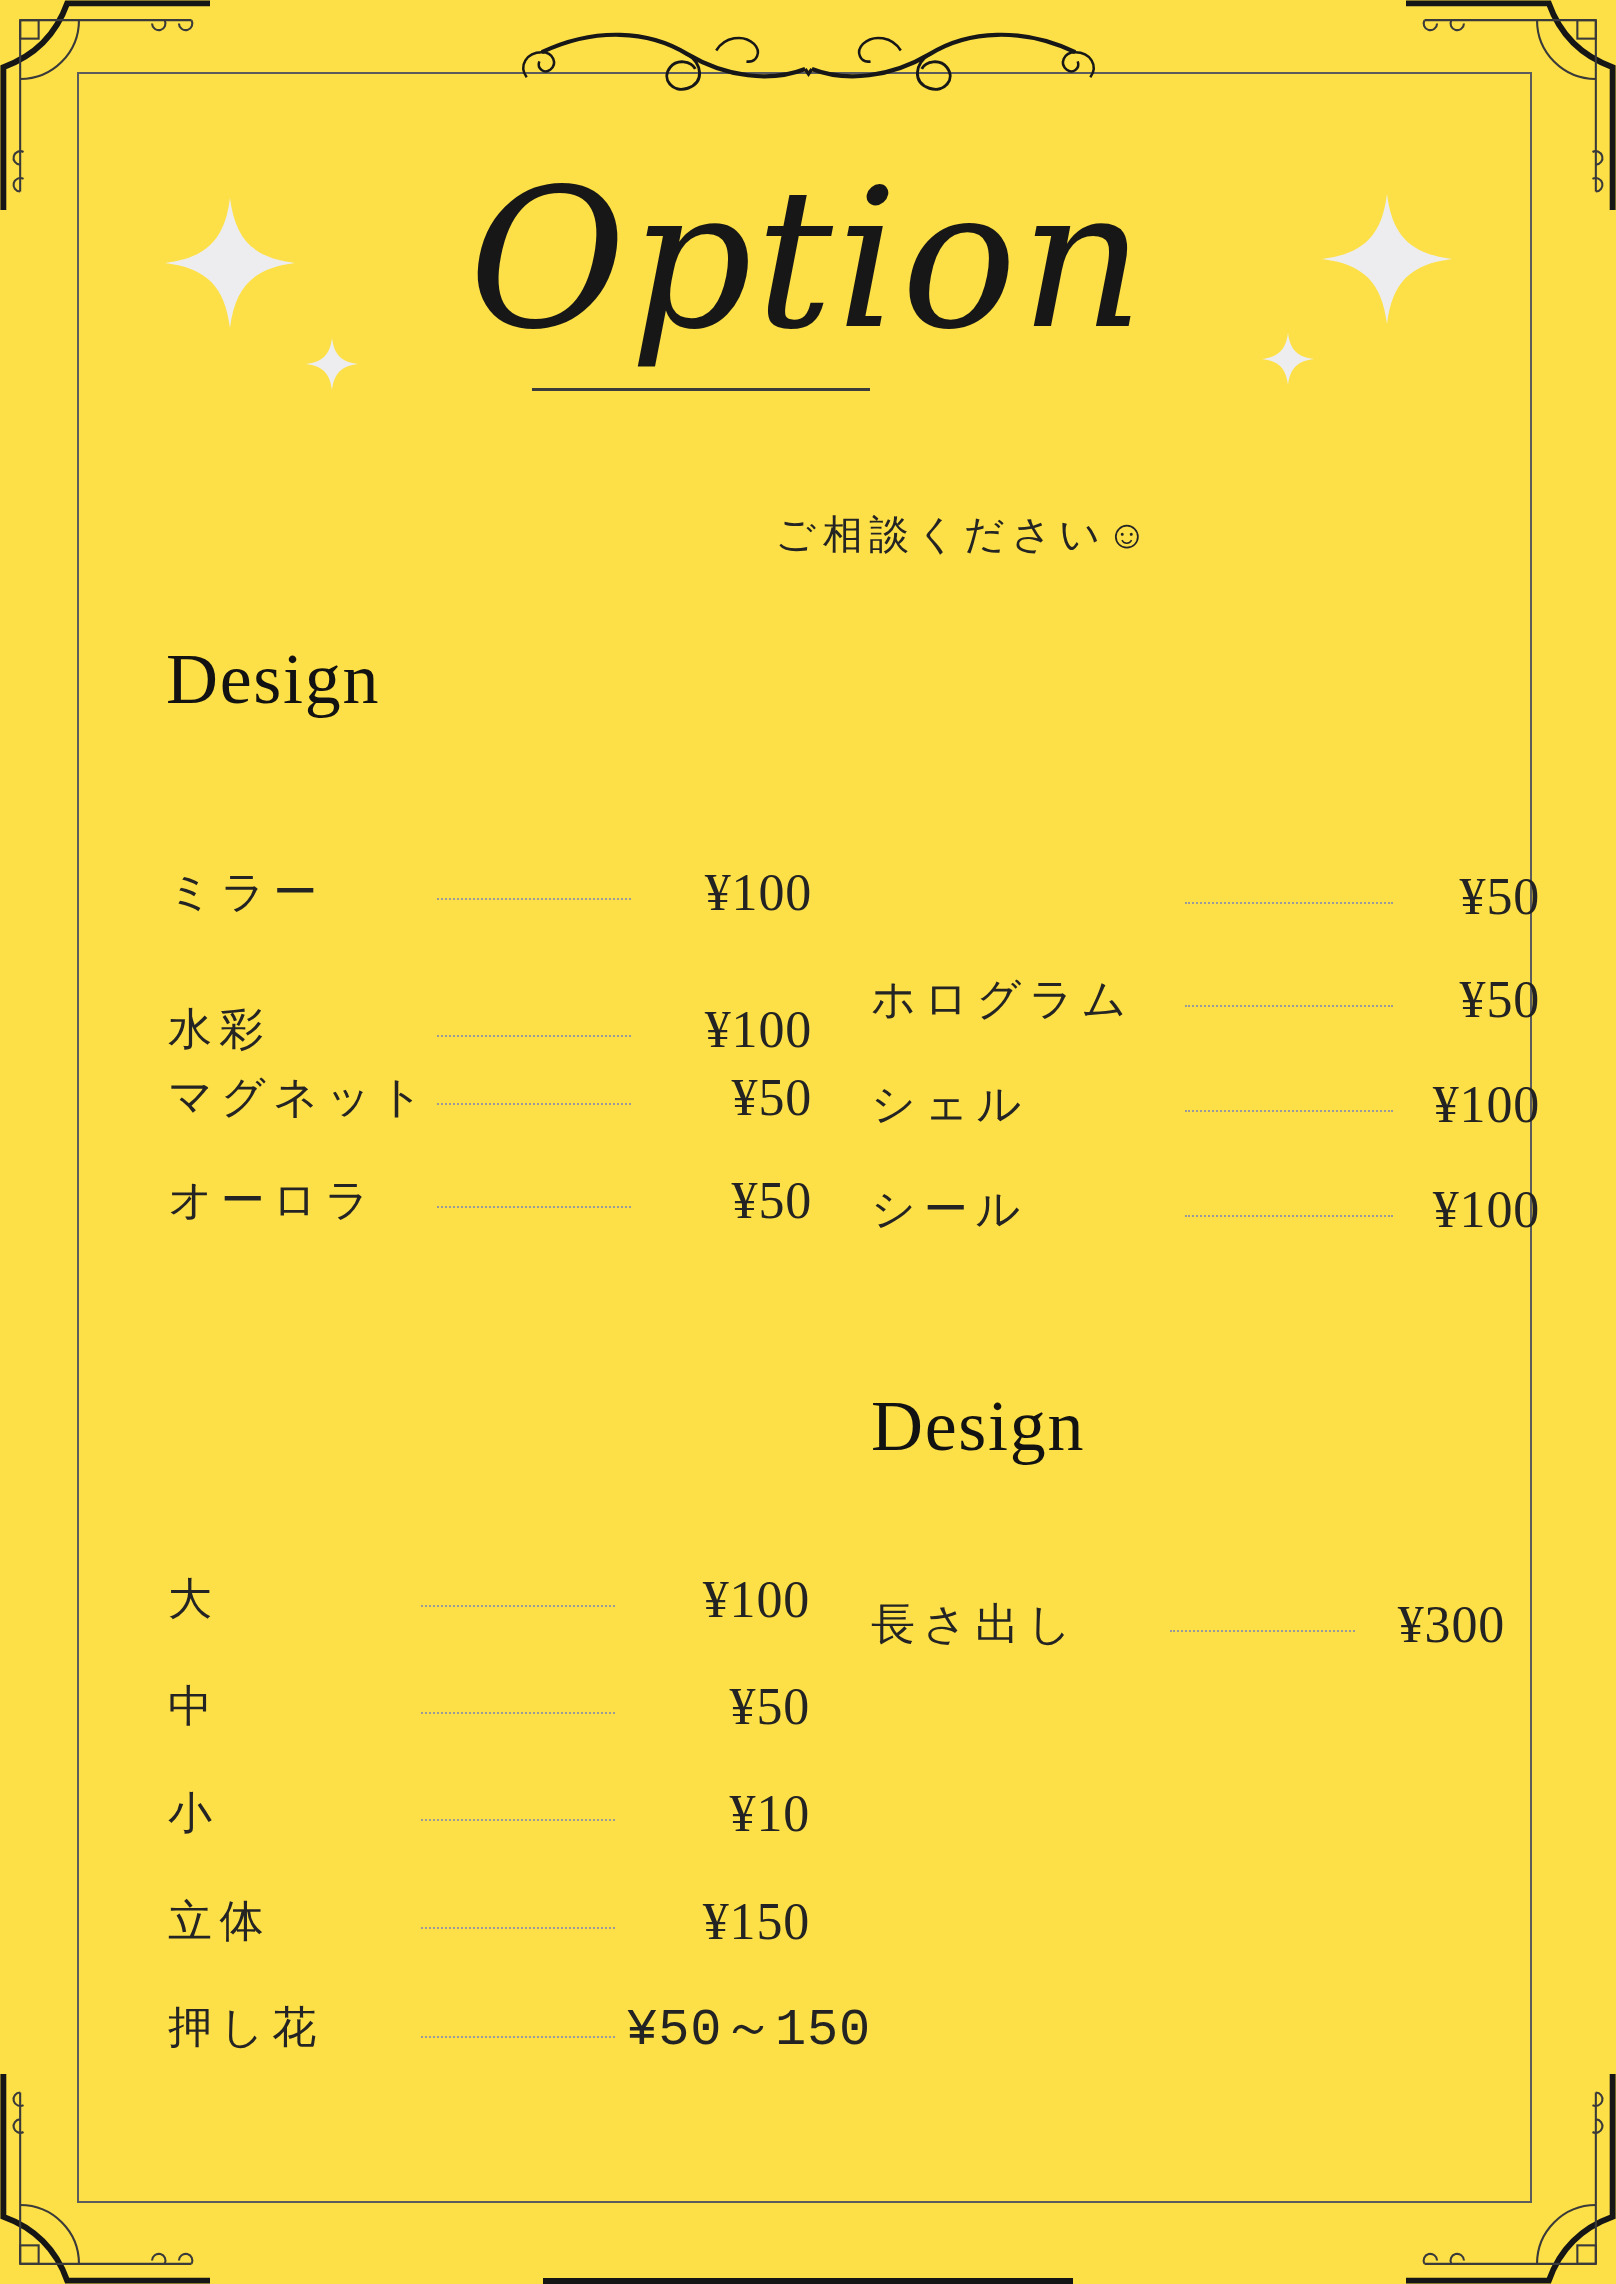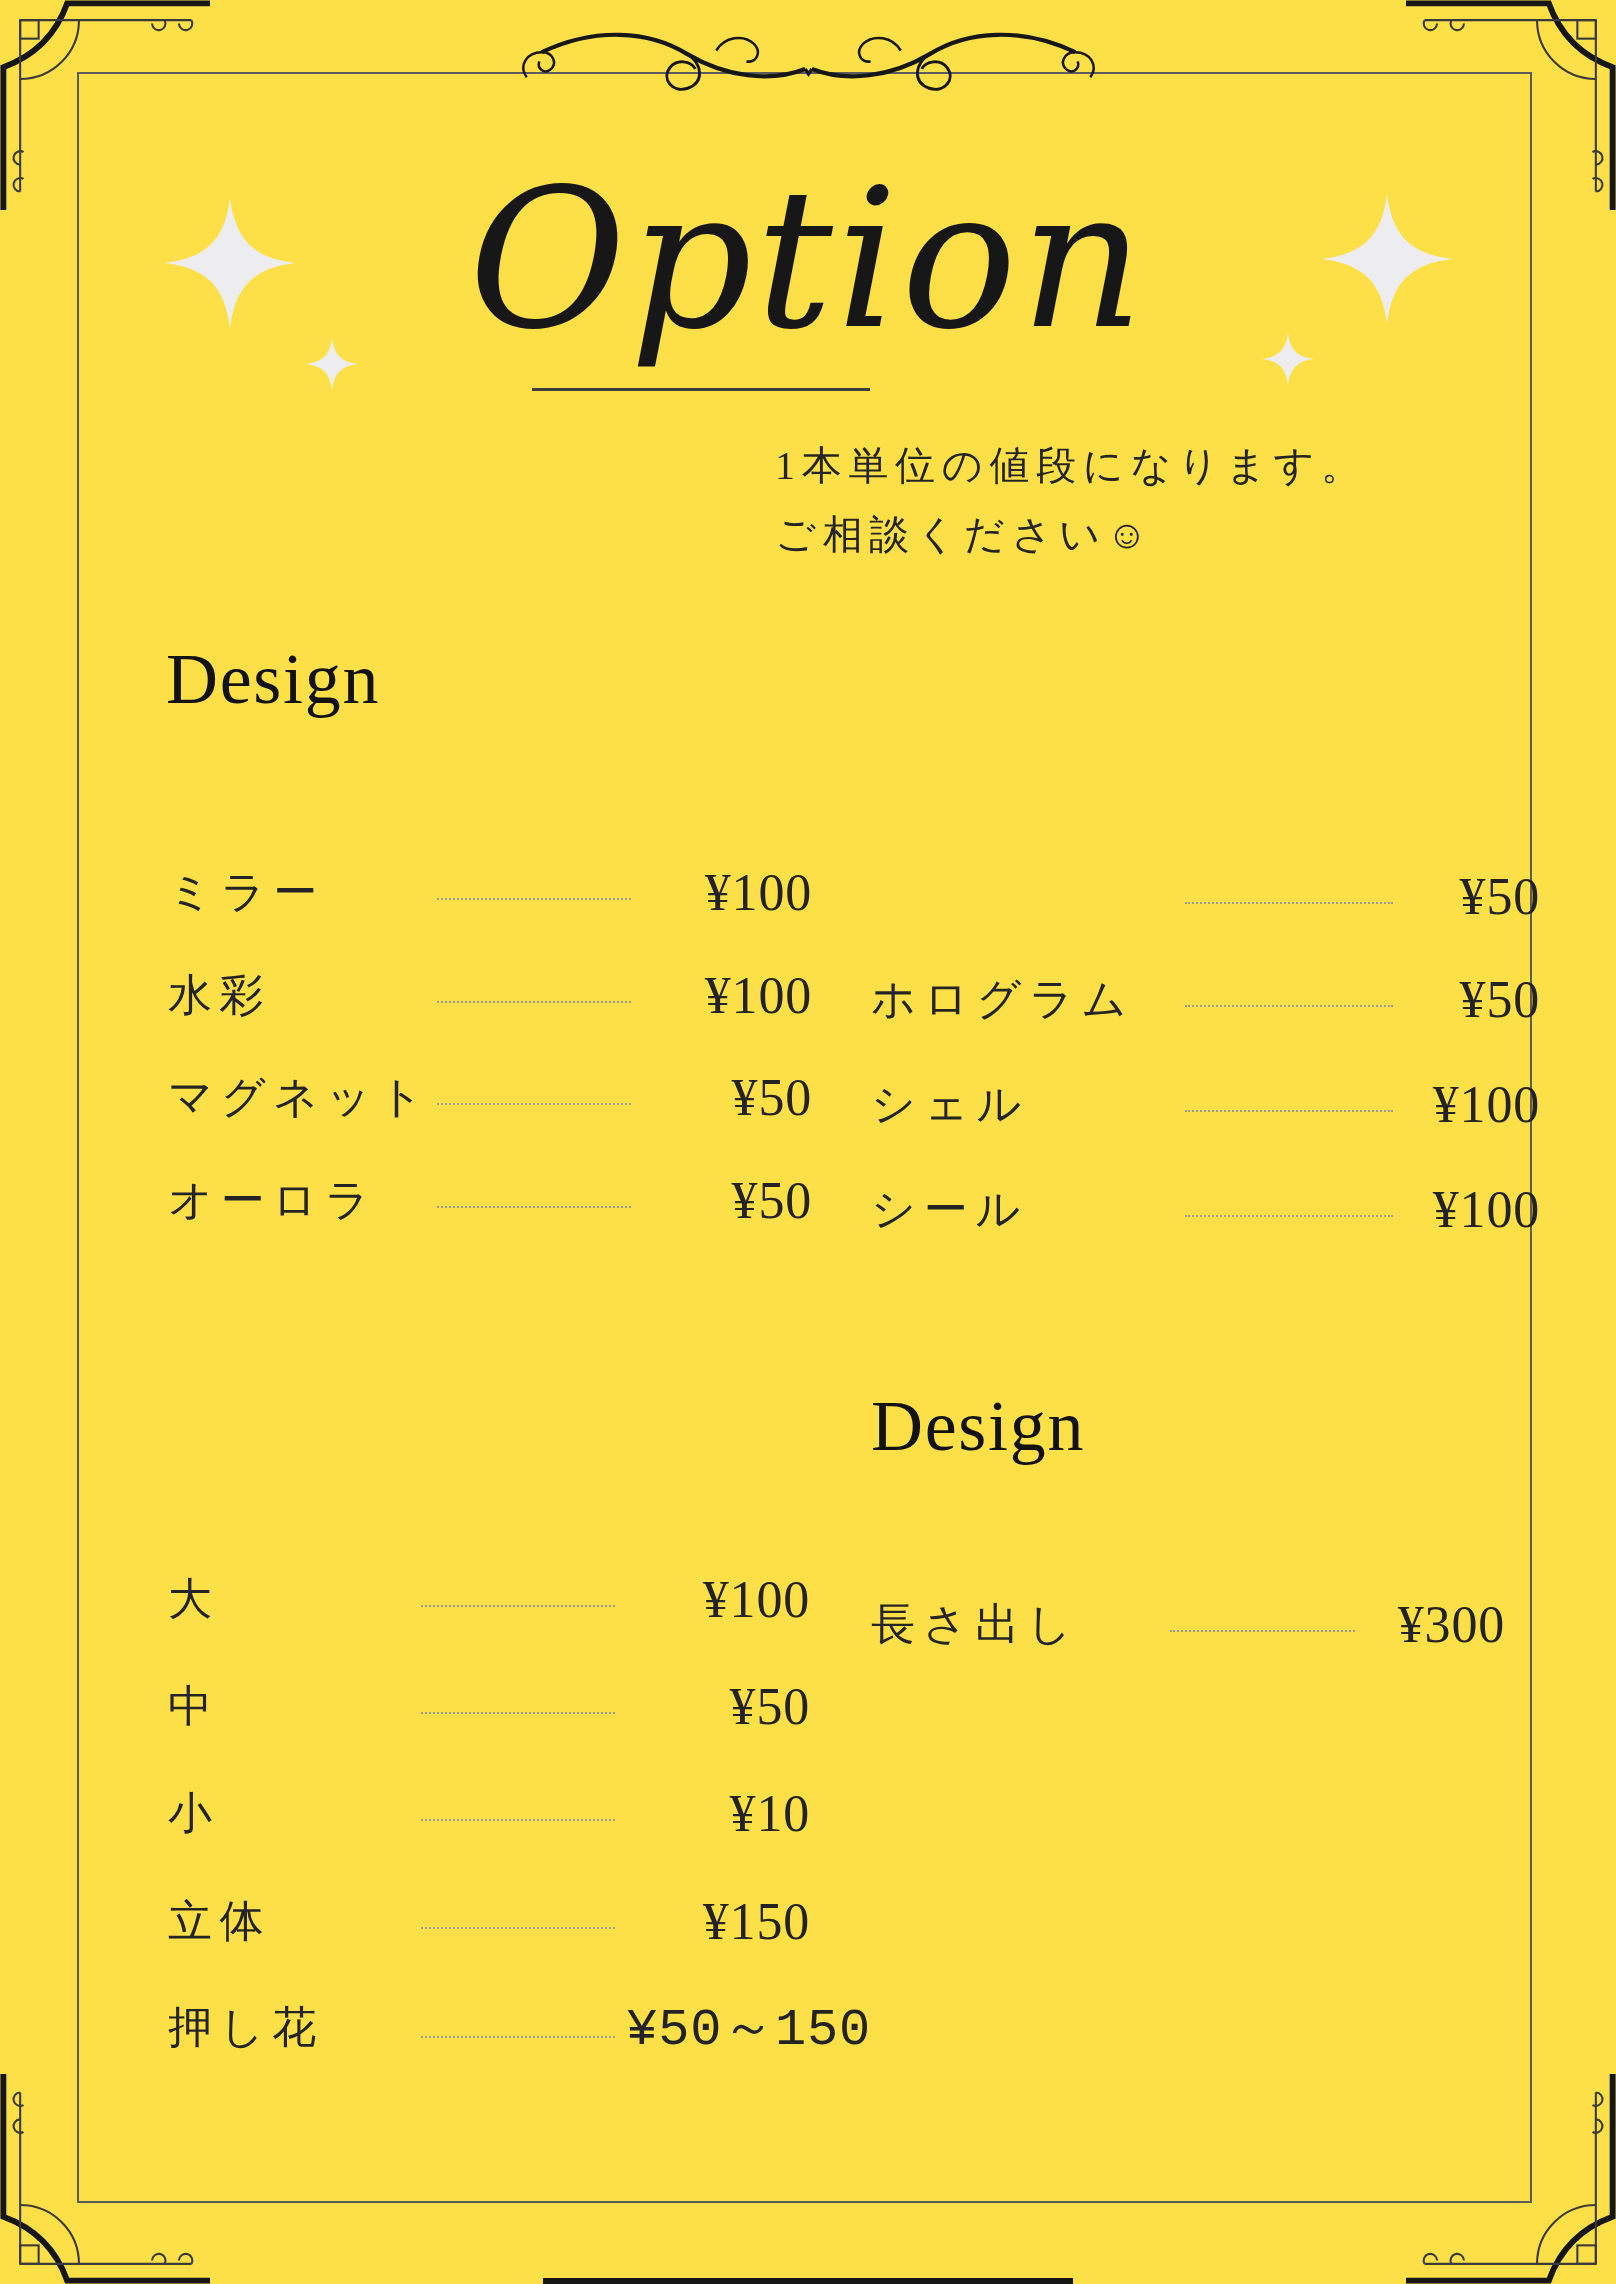--- a/index.html
+++ b/index.html
@@ -140,31 +140,30 @@
         <path d="M 240 34 C 250 18 272 14 285 26 C 294 35 289 49 276 47" stroke-width="3"></path>
       </g>
       <path d="M 346 56 L 350 62 L 354 56" stroke-width="4"></path>
     </g>
   </svg>
 
   <div class="bottom-line"></div>
 
   <div class="title">Option</div>
   <div class="title-underline"></div>
-  <div class="subtitle l1">1本単位の値段になります。</div>
   <div class="subtitle l2">ご相談ください☺</div>
 
   <div class="heading h-design">Design</div>
 
   <div class="row col-dl" style="top:863px">
     <span class="lbl">ミラー</span>
     <span class="leader"></span>
     <span class="price">¥100</span>
   </div>
-  <div class="row col-dl" style="top:966px">
+  <div class="row col-dl" style="top:1000px">
     <span class="lbl">水彩</span>
     <span class="leader"></span>
     <span class="price">¥100</span>
   </div>
   <div class="row col-dl" style="top:1068px">
     <span class="lbl">マグネット</span>
     <span class="leader"></span>
     <span class="price">¥50</span>
   </div>
   <div class="row col-dl" style="top:1171px">

